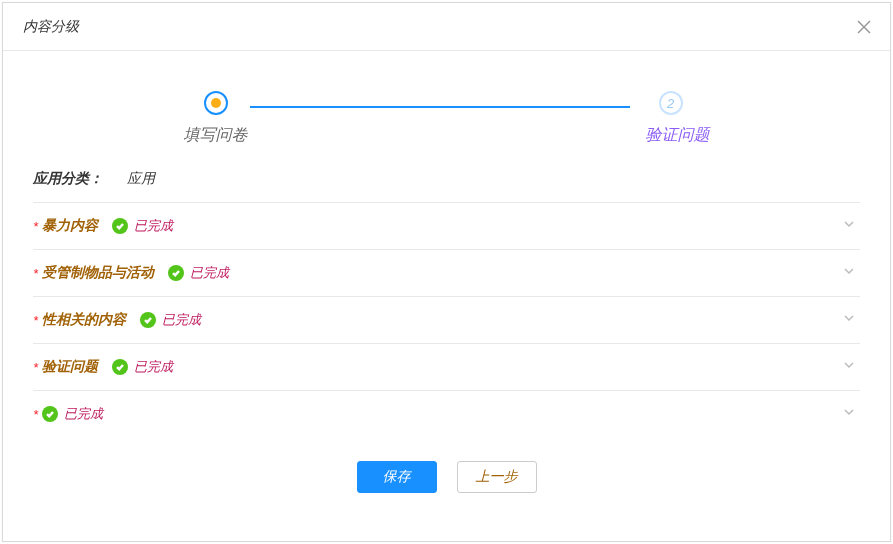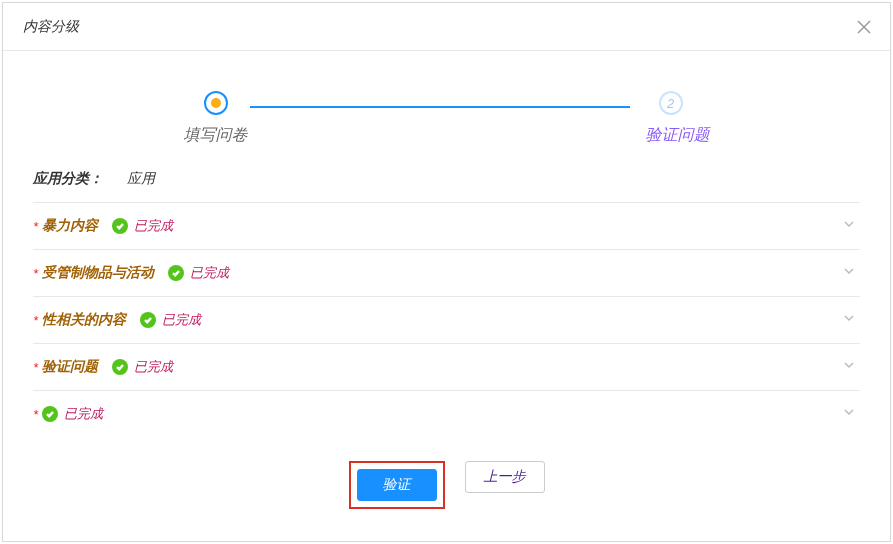--- a/index.html
+++ b/index.html
@@ -131,21 +131,21 @@
     padding: 0 18px;
     border-radius: 3px;
     font-size: 14px;
     display: inline-flex;
     align-items: center;
     justify-content: center;
     cursor: pointer;
     border: 1px solid transparent;
   }
   .btn-primary { background: #1890ff; color: #fff; border-color: #1890ff; }
-  .btn-default { background: #fff; color: #4c1d95; border-color: #ccc; }
+  .btn-default { background: #fff; color: #a16207; border-color: #ccc; }
   .highlight-box {
     border: 2px solid #d93025;
     padding: 6px;
     display: inline-flex;
   }
 </style>
 </head>
 <body>
 
 <div class="modal">
@@ -265,20 +265,18 @@
         <span class="chevron">
           <svg viewBox="0 0 14 14">
               <polyline points="3,5 7,9 11,5"></polyline>
             </svg>
         </span>
       </div>
 
     </div>
 
     <div class="footer">
-      <span class="highlight-box">
-        <span class="btn btn-primary">验证</span>
-      </span>
+      <span class="btn btn-primary">保存</span>
       <span class="btn btn-default">上一步</span>
     </div>
 
   </div>
 </div>
 
 </body></html>

